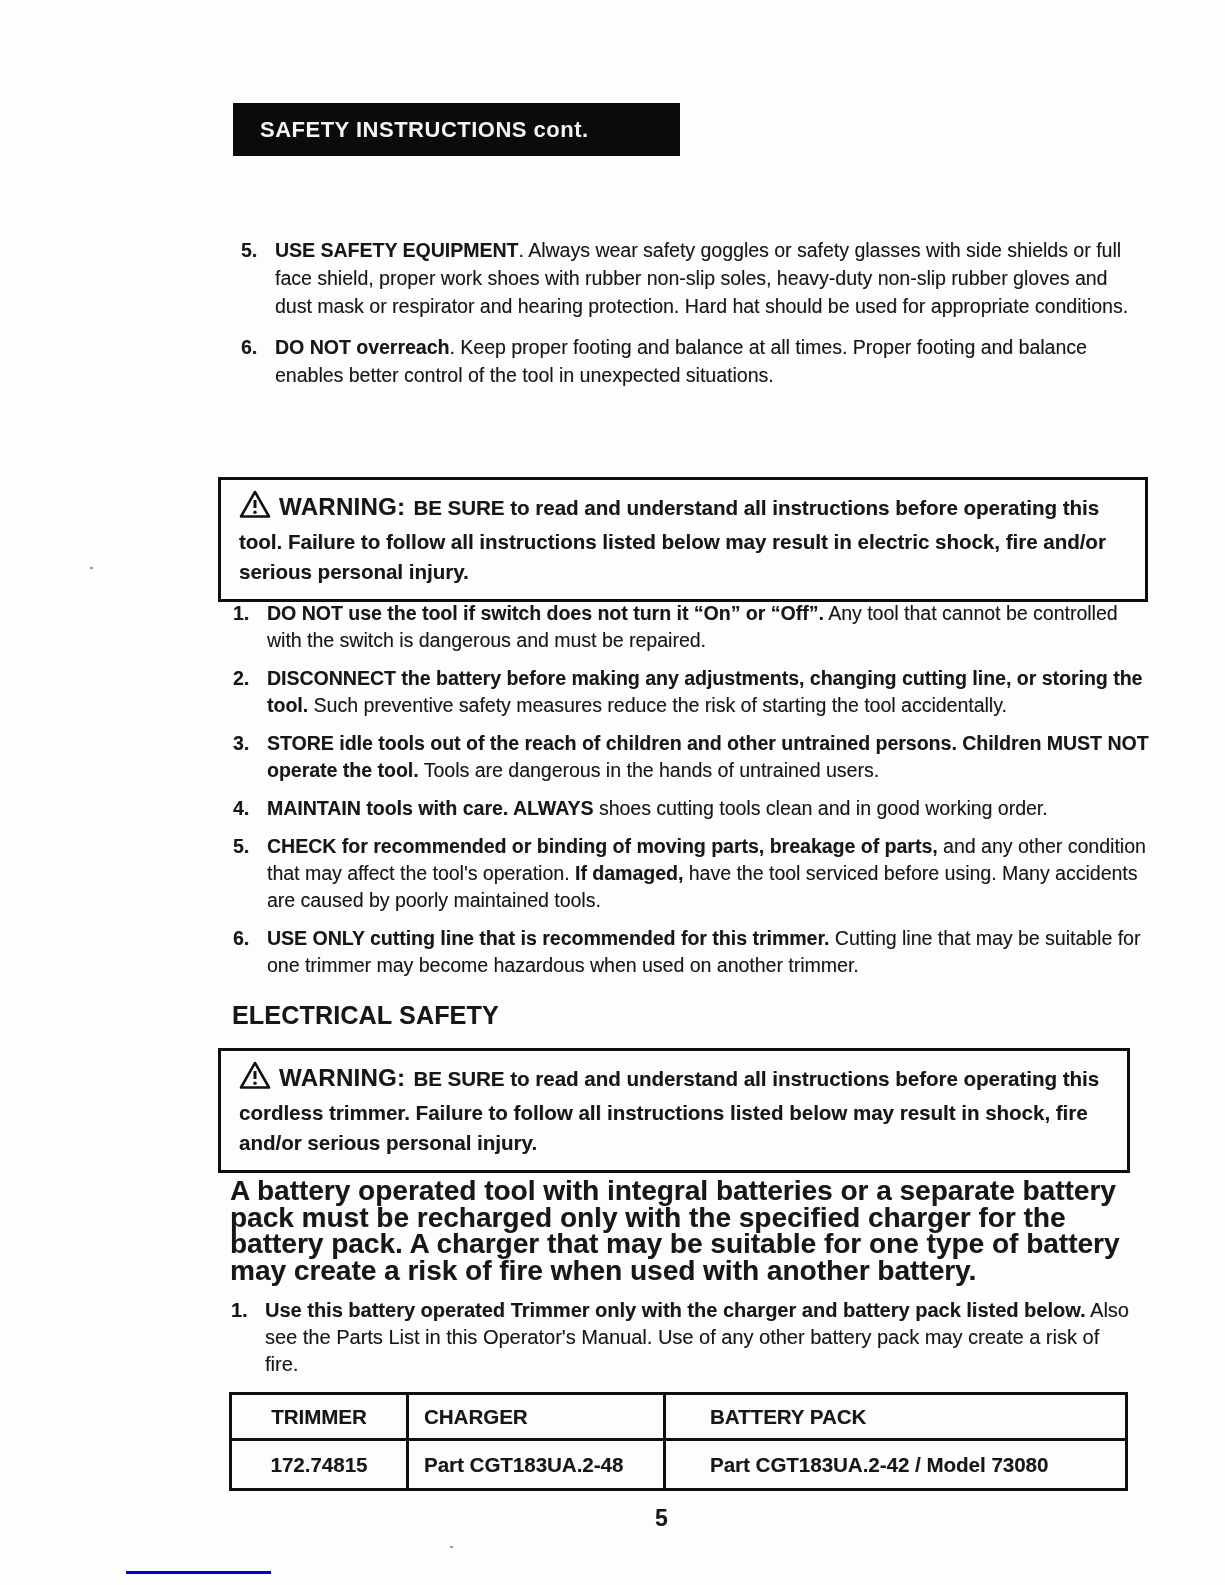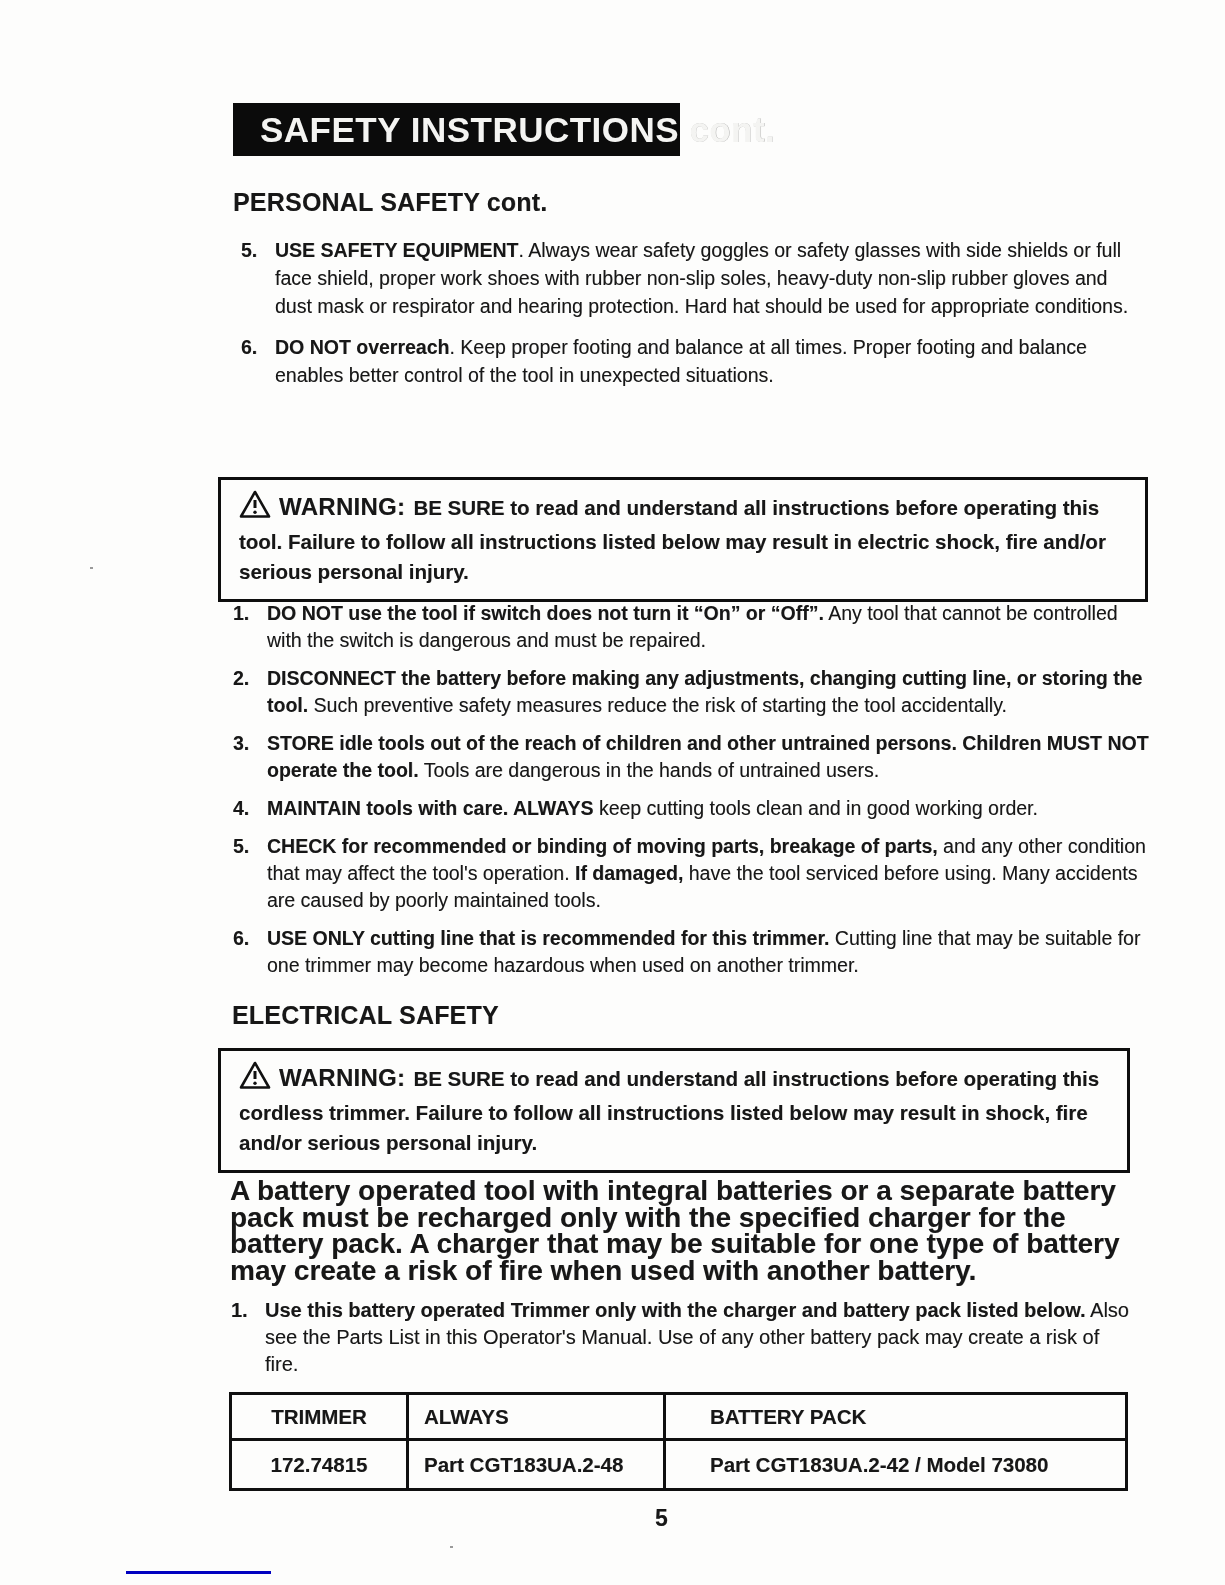--- a/index.html
+++ b/index.html
@@ -18,21 +18,21 @@
   }
   .txtish { text-shadow: 0.35px 0.35px 0 rgba(25,25,25,0.35); }
 
   .banner {
     position: absolute;
     left: 233px; top: 103px;
     width: 447px; height: 53px;
     background: #0b0b0b;
     color: #f4f4f2;
     font-weight: bold;
-    font-size: 35px;
+    font-size: 22px;
     line-height: 53px;
     padding-left: 27px;
     letter-spacing: 0.5px;
     white-space: nowrap;
   }
 
   .h1 {
     position: absolute;
     font-size: 25px;
     font-weight: bold;
@@ -124,21 +124,20 @@
 </style>
 </head>
 <body>
 
 <div class="page">
 
   <div class="banner txtish">
     <span>SAFETY INSTRUCTIONS cont.</span>
   </div>
 
-  <div class="h1 txtish" id="h-personal">PERSONAL SAFETY cont.</div>
 
   <div class="list txtish" id="list-personal">
       <div class="li">
         <span class="num">5.</span>
         <span class="li-body"><span class="b">USE SAFETY EQUIPMENT</span><span>. Always wear safety goggles or safety glasses with side shields or full face shield, proper work shoes with rubber non-slip soles, heavy-duty non-slip rubber gloves and dust mask or respirator and hearing protection. Hard hat should be used for appropriate conditions.</span></span>
       </div>
       <div class="li">
         <span class="num">6.</span>
         <span class="li-body"><span class="b">DO NOT overreach</span><span>. Keep proper footing and balance at all times. Proper footing and balance enables better control of the tool in unexpected situations.</span></span>
       </div>
@@ -163,21 +162,21 @@
       <div class="li">
         <span class="num">2.</span>
         <span class="li-body"><span class="b">DISCONNECT the battery before making any adjustments, changing cutting line, or storing the tool.</span><span>  Such preventive safety measures reduce the risk of starting the tool accidentally.</span></span>
       </div>
       <div class="li">
         <span class="num">3.</span>
         <span class="li-body"><span class="b">STORE idle tools out of the reach of children and other untrained persons. Children MUST NOT operate the tool.</span><span> Tools are dangerous in the hands of untrained users.</span></span>
       </div>
       <div class="li">
         <span class="num">4.</span>
-        <span class="li-body"><span class="b">MAINTAIN tools with care. ALWAYS</span><span> keep cutting tools clean and in good working order.</span></span>
+        <span class="li-body"><span class="b">MAINTAIN tools with care. ALWAYS</span><span> shoes cutting tools clean and in good working order.</span></span>
       </div>
       <div class="li">
         <span class="num">5.</span>
         <span class="li-body"><span class="b">CHECK for recommended or binding of moving parts, breakage of parts,</span><span> and any other condition that may affect the tool's operation. </span><span class="b">If damaged,</span><span> have the tool serviced before using. Many accidents are caused by poorly maintained tools.</span></span>
       </div>
       <div class="li">
         <span class="num">6.</span>
         <span class="li-body"><span class="b">USE ONLY cutting line that is recommended for this trimmer.</span><span> Cutting line that may be suitable for one trimmer may become hazardous when used on another trimmer.</span></span>
       </div>
     </div>
@@ -200,21 +199,21 @@
       <div class="li">
         <span class="num">1.</span>
         <span class="li-body"><span class="b">Use this battery operated Trimmer only with the charger and battery pack listed below.</span><span> Also see the Parts List in this Operator's Manual. Use of any other battery pack may create a risk of fire.</span></span>
       </div>
     </div>
 
   <table id="spec-table">
     <tbody>
       <tr class="row-head">
         <td class="col-trimmer txtish">TRIMMER</td>
-        <td class="col-charger txtish">ALWAYS</td>
+        <td class="col-charger txtish">CHARGER</td>
         <td class="col-battery txtish">BATTERY PACK</td>
       </tr>
       <tr class="row-data">
         <td class="col-trimmer txtish">172.74815</td>
         <td class="col-charger txtish">Part CGT183UA.2-48</td>
         <td class="col-battery txtish">Part CGT183UA.2-42  /  Model 73080</td>
       </tr>
     </tbody>
   </table>
 

